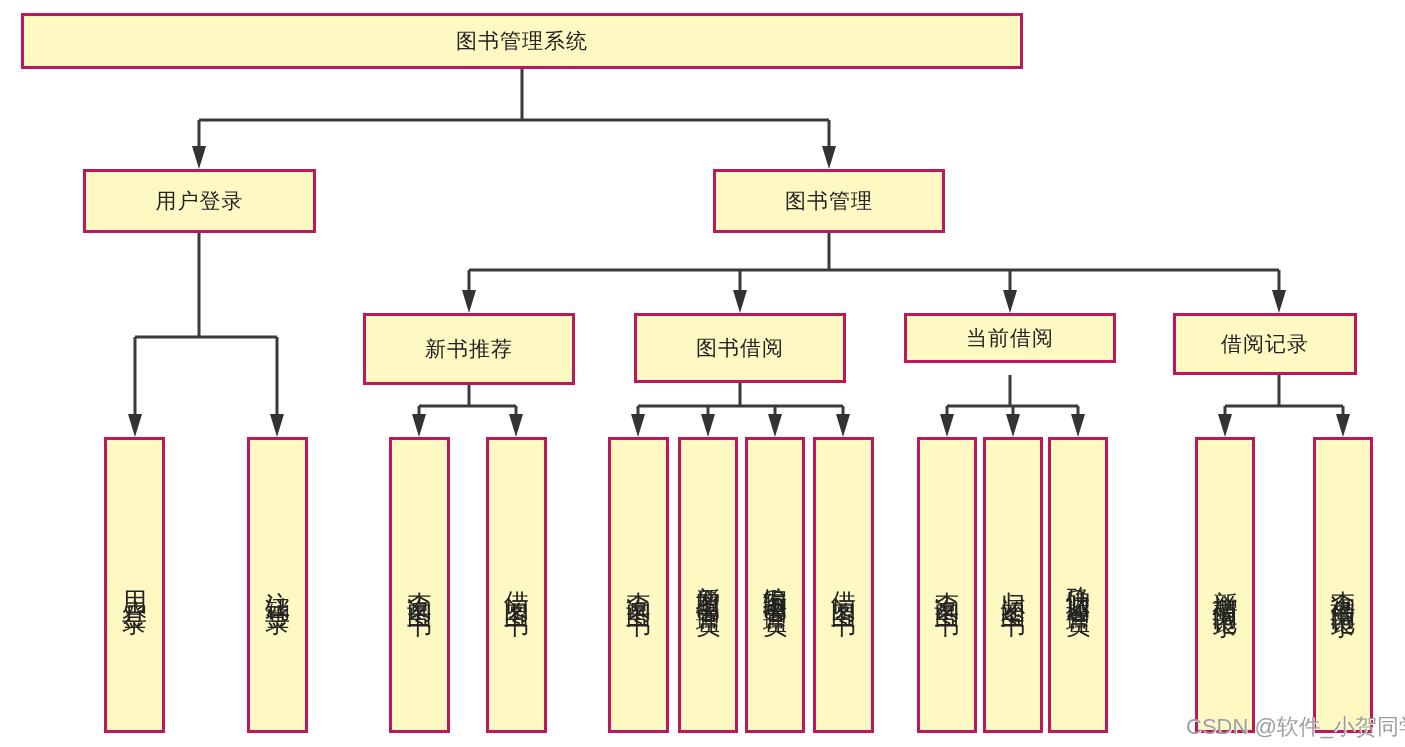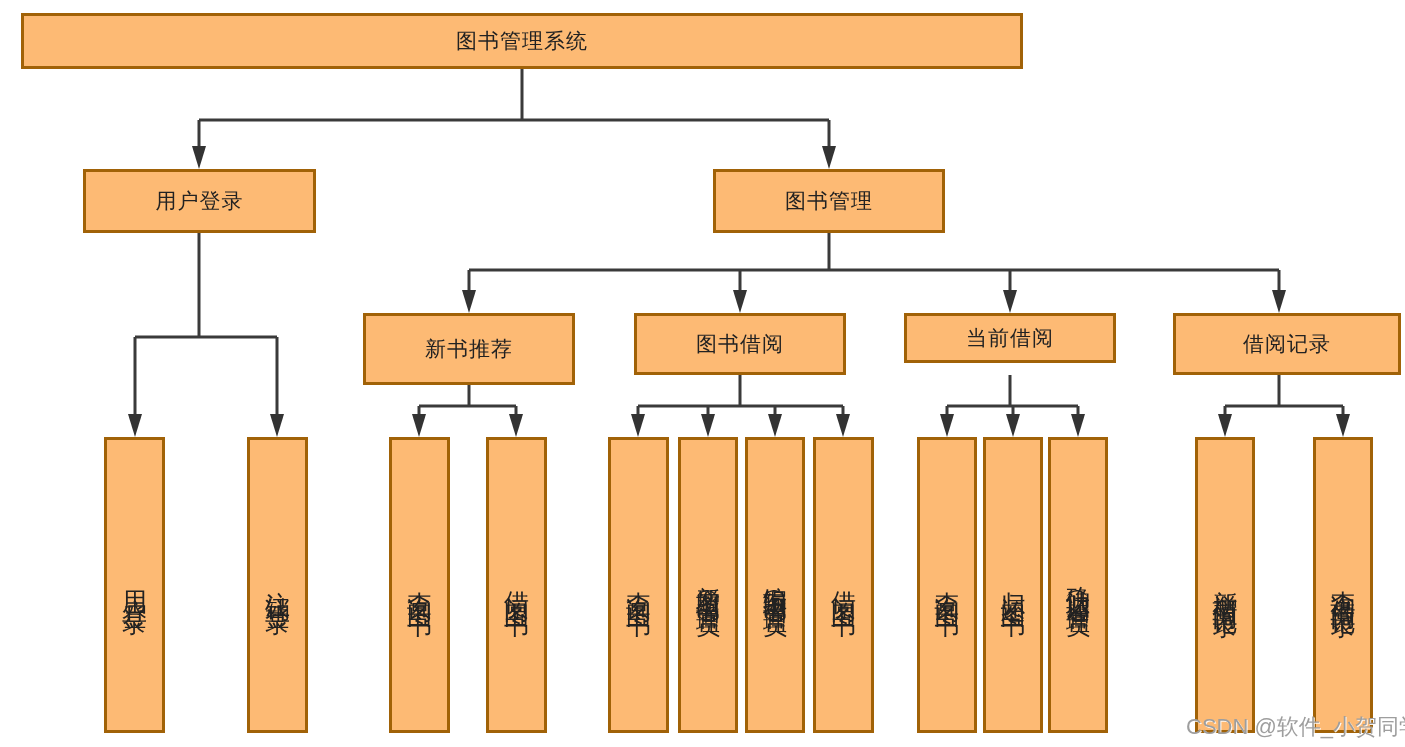--- a/index.html
+++ b/index.html
@@ -2,21 +2,21 @@
 <html><head>
 <meta charset="utf-8">
 <style>
   html,body{margin:0;padding:0;background:#ffffff;}
   .canvas{
     position:relative;width:1405px;height:747px;background:#ffffff;
     font-family:"Liberation Sans","DejaVu Sans",sans-serif;overflow:hidden;
   }
   .connectors{position:absolute;left:0;top:0;width:1405px;height:747px;}
   .box{
-    position:absolute;box-sizing:border-box;border:3px solid #a16207;background:#fdba74;
+    position:absolute;box-sizing:border-box;border:3px solid #be185d;background:#fef9c3;
     display:flex;align-items:center;justify-content:center;
   }
   .hlabel{font-size:21px;color:#222222;letter-spacing:1px;white-space:nowrap;}
   .vlabel{
     writing-mode:vertical-rl;text-orientation:mixed;
     font-size:25px;color:#222222;letter-spacing:7px;line-height:1;
   }
   .watermark{
     position:absolute;left:1186px;top:712px;font-size:22px;color:#9e9e9e;
     text-shadow:1px 1px 0 rgba(255,255,255,.9);white-space:nowrap;
@@ -81,27 +81,27 @@
   <div class="box" style="left:83px;top:169px;width:233px;height:64px">
     <span class="hlabel">用户登录</span>
   </div>
   <div class="box" style="left:713px;top:169px;width:232px;height:64px">
     <span class="hlabel">图书管理</span>
   </div>
 
   <div class="box" style="left:363px;top:313px;width:212px;height:72px">
     <span class="hlabel">新书推荐</span>
   </div>
-  <div class="box" style="left:634px;top:313px;width:212px;height:62px">
+  <div class="box" style="left:634px;top:313px;width:212px;height:70px">
     <span class="hlabel">图书借阅</span>
   </div>
   <div class="box" style="left:904px;top:313px;width:212px;height:50px">
     <span class="hlabel">当前借阅</span>
   </div>
-  <div class="box" style="left:1173px;top:313px;width:228px;height:62px">
+  <div class="box" style="left:1173px;top:313px;width:184px;height:62px">
     <span class="hlabel">借阅记录</span>
   </div>
 
   <div class="box" style="left:104px;top:437px;width:61px;height:296px">
     <span class="vlabel">用户登录</span>
   </div>
   <div class="box" style="left:247px;top:437px;width:61px;height:296px">
     <span class="vlabel">注销登录</span>
   </div>
 

